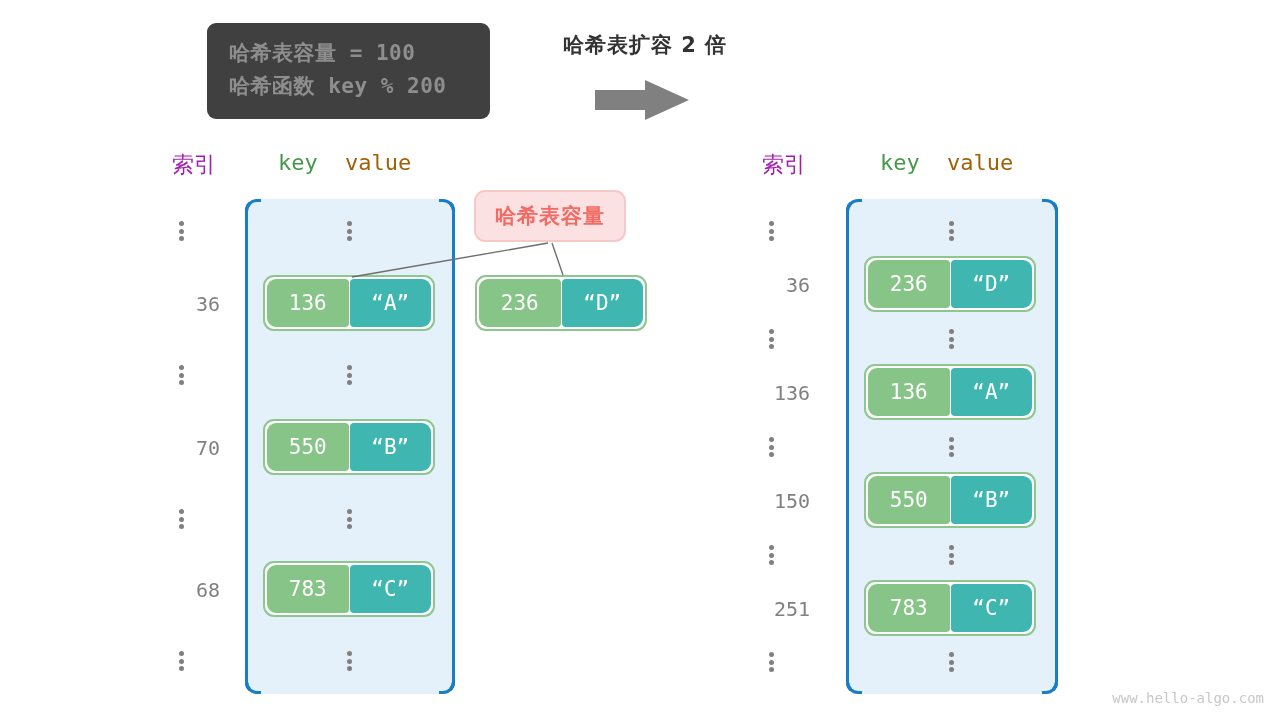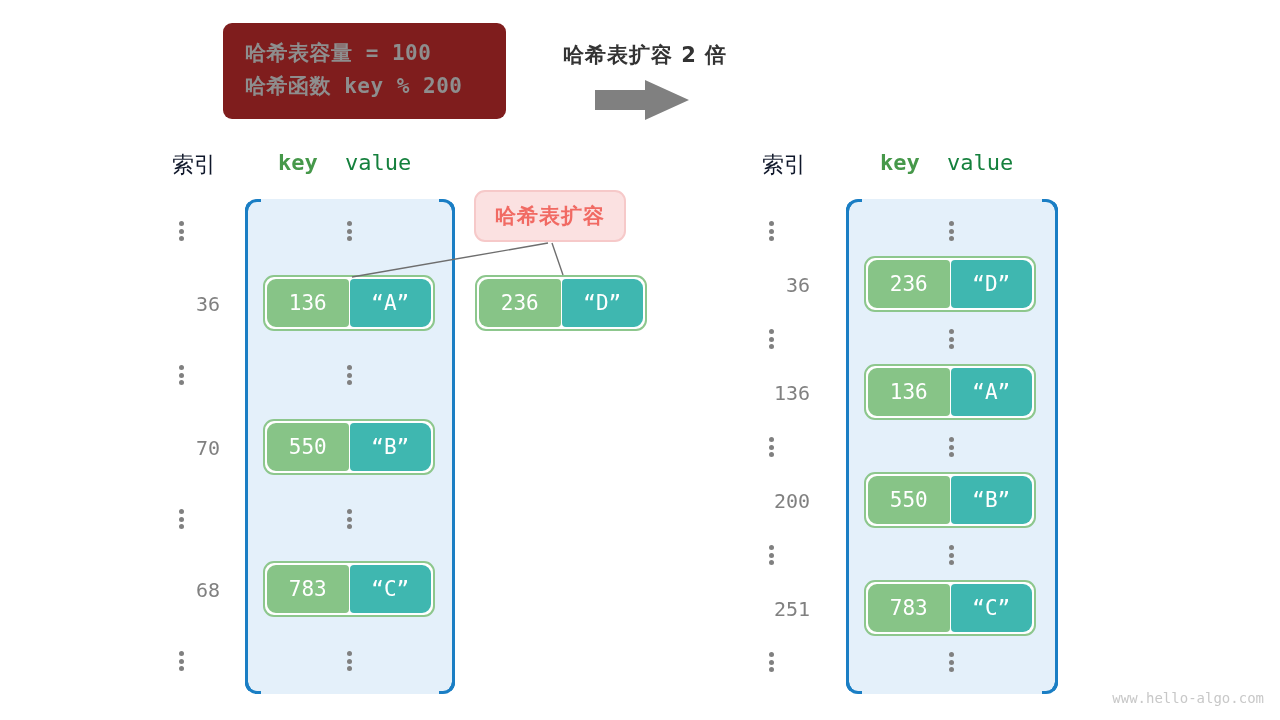--- a/index.html
+++ b/index.html
@@ -7,65 +7,64 @@
     width: 1280px; height: 720px;
     background: #ffffff;
     font-family: "DejaVu Sans", sans-serif;
     overflow: hidden;
   }
   #canvas { position: relative; width: 1280px; height: 720px; }
 
   
   .info-box {
     position: absolute;
-    background: #7f1d1d;
+    background: #404040;
     border-radius: 9px;
     padding: 14px 15px 16px 22px;
     color: #8b8b8b;
-    margin-left: 16px;
   }
   .info-line {
     font-family: "DejaVu Sans Mono", monospace;
     font-size: 21px;
     font-weight: bold;
     letter-spacing: 0.5px;
     line-height: 1.55;
     white-space: pre;
     color: #8e8e8e;
   }
   #info-left  { left: 207px; top: 23px; width: 283px; height: 96px; }
   #info-right { left: 806px; top: 23px; width: 283px; height: 96px; }
 
   
   #transform-title {
     position: absolute;
-    left: 520px; top: 41px; width: 250px;
+    left: 520px; top: 31px; width: 250px;
     text-align: center;
     font-size: 21px;
     font-weight: bold;
     color: #333333;
     letter-spacing: 1px;
     white-space: pre;
   }
   #transform-arrow {
     position: absolute;
     left: 595px; top: 78px;
     width: 96px; height: 44px;
   }
 
   
   .col-head {
     position: absolute;
     font-family: "DejaVu Sans Mono", monospace;
     font-size: 22px;
     white-space: pre;
   }
-  .head-index { color: #0f172a; }
-  .head-key   { color: #46984a; font-weight: bold; }
-  .head-value { color: #15803d; }
+  .head-index { color: #a21caf; }
+  .head-key   { color: #46984a; }
+  .head-value { color: #a16207; }
 
   
   .table-box {
     position: absolute;
     background: #e4f0fa;
     border: 3px solid #1a7ec4;
     border-top-color: transparent;
     border-bottom-color: transparent;
     border-radius: 12px;
   }
@@ -314,21 +313,21 @@
       <div class="vdots" style="left: 768px; top: 437px;">
         <i></i>
         <i></i>
         <i></i>
       </div>
       <div class="vdots" style="left: 948px; top: 437px;">
         <i></i>
         <i></i>
         <i></i>
       </div>
-      <div class="index-label" style="left: 730px; top: 489px; width: 80px;">200</div>
+      <div class="index-label" style="left: 730px; top: 489px; width: 80px;">150</div>
       <div class="pair" style="left: 864px; top: 472px;">
         <div class="cell key">550</div>
         <div class="cell value">“B”</div>
       </div>
       <div class="vdots" style="left: 768px; top: 545px;">
         <i></i>
         <i></i>
         <i></i>
       </div>
       <div class="vdots" style="left: 948px; top: 545px;">
@@ -346,21 +345,21 @@
         <i></i>
         <i></i>
       </div>
       <div class="vdots" style="left: 948px; top: 652px;">
         <i></i>
         <i></i>
         <i></i>
       </div>
     </div>
 
-  <div id="collision-badge">哈希表扩容</div>
+  <div id="collision-badge">哈希表容量</div>
 
   <div class="pair" id="overflow-pair" style="left:475px; top:275px;">
     <div class="cell key">236</div>
     <div class="cell value">“D”</div>
   </div>
 
   <svg id="connectors">
     <line x1="548" y1="243" x2="352" y2="277" stroke="#6e6e6e" stroke-width="1.4"></line>
     <line x1="552" y1="243" x2="563" y2="275" stroke="#6e6e6e" stroke-width="1.4"></line>
   </svg>

